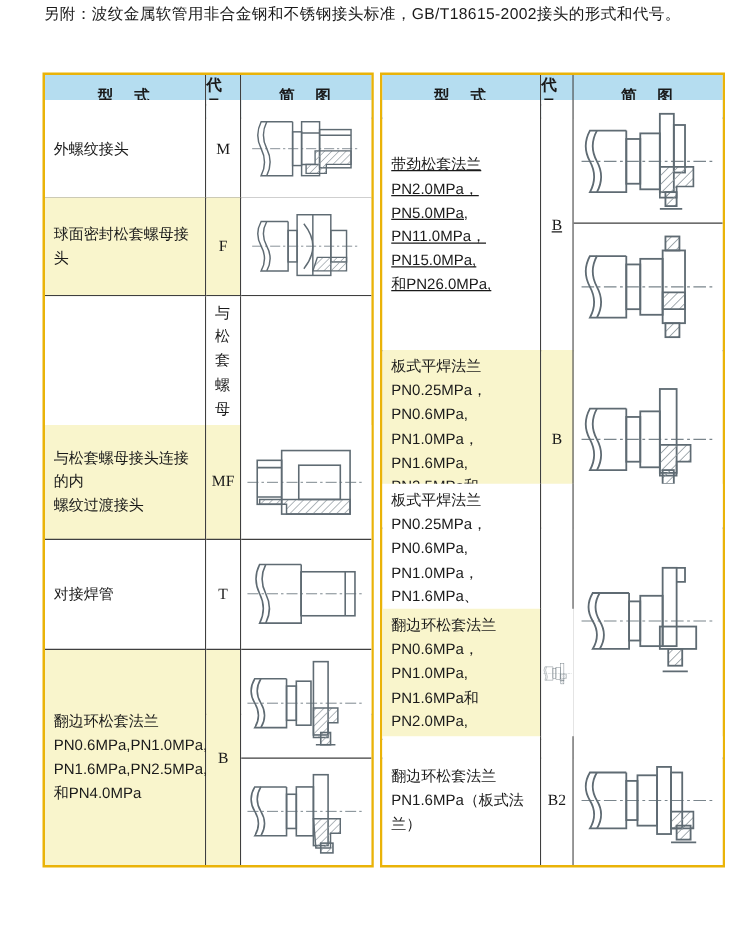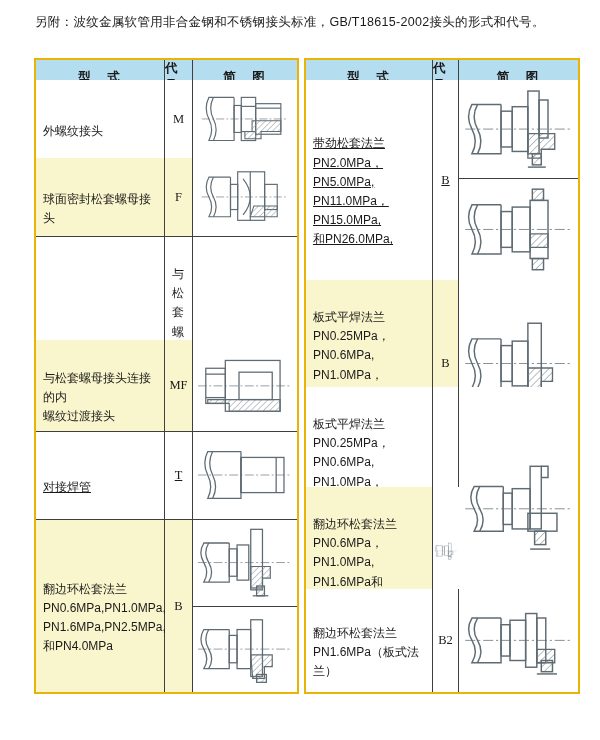--- a/index.html
+++ b/index.html
@@ -1,26 +1,26 @@
 <!DOCTYPE html>
 <html style="--hdr-bg: #b5ddf0; --hl-bg: #f9f5cc;"><head>
 <meta charset="utf-8">
 <style>
   html,body{margin:0;padding:0;background:#ffffff;}
   body{width:600px;height:740px;position:relative;font-family:"Liberation Sans",sans-serif;color:#1a1a1a;overflow:hidden;}
-  .page-title{position:absolute;left:35px;top:14px;font-size:12.5px;letter-spacing:.3px;white-space:nowrap;}
+  .page-title{position:absolute;left:35px;top:3px;font-size:12.5px;letter-spacing:.3px;white-space:nowrap;}
   .tables{position:absolute;left:34px;top:58px;display:flex;gap:5px;}
   .tbl{border:2px solid #eab308;background:#fff;}
   .rowline{display:grid;}
   .cell{box-sizing:border-box;border-right:1px solid #3f3f3f;border-bottom:1px solid #3f3f3f;position:relative;background:#fff;}
   .cell.lastcol{border-right:none;}
   .lastrow .cell{border-bottom:none;}
   .hdr .cell{background:var(--hdr-bg,#b5ddf0);display:flex;align-items:center;justify-content:center;font-size:12.5px;font-weight:bold;letter-spacing:2px;}
   .type{display:flex;align-items:center;padding:4px 7px;}
-  .type .txt{white-space:pre-line;font-size:12px;line-height:1.6;margin-top:24px;}
+  .type .txt{white-space:pre-line;font-size:12px;line-height:1.6;}
   .code{display:flex;align-items:center;justify-content:center;font-family:"Liberation Serif",serif;font-size:12.5px;}
   .hl{background:var(--hl-bg,#f9f5cc);}
   .diag{display:flex;flex-direction:column;padding:0;}
   .dcell{flex:1;display:flex;align-items:center;justify-content:center;overflow:hidden;}
   .dcell + .dcell{border-top:1px solid #3f3f3f;}
   .dcell svg{width:94%;height:92%;}
 </style>
 </head>
 <body>
 
@@ -111,21 +111,21 @@
               <rect x="10" y="22" width="20" height="36" stroke="#5f6b73" stroke-width="1.3" fill="none"></rect>
               <line x1="10" y1="28" x2="30" y2="28" stroke="#5f6b73" stroke-width="1.3" fill="none"></line>
               <line x1="10" y1="52" x2="30" y2="52" stroke="#5f6b73" stroke-width="1.3" fill="none"></line>
               <rect x="30" y="14" width="56" height="52" stroke="#5f6b73" stroke-width="1.3" fill="none"></rect>
               <rect x="44" y="26" width="34" height="28" stroke="#5f6b73" stroke-width="1.3" fill="none"></rect>
               <path d="M12 54 L86 54 L86 66 L34 66 L34 58 L12 58 Z" fill="url(#hatch)" stroke="#5f6b73" stroke-width="1.2"></path>
             </svg>
           </div>
         </div>
       </div>
-      <div class="rowline" style="grid-template-columns: 129px 28px 104px; height: 88px; text-decoration: underline;">
+      <div class="rowline" style="grid-template-columns: 129px 28px 104px; height: 88px;">
         <div class="cell type">
           <div class="txt">对接焊管</div>
         </div>
         <div class="cell code">T</div>
         <div class="cell diag lastcol">
           <div class="dcell">
             <svg viewBox="0 0 100 80" preserveAspectRatio="xMidYMid meet">
               <line x1="2" y1="40" x2="97" y2="40" stroke="#7a858c" stroke-width="0.8" stroke-dasharray="9 2.5 2 2.5"></line>
               <path d="M46 16 L12 16 q-6 12 0 24 q6 12 0 24 L46 64 L46 16" stroke="#5f6b73" stroke-width="1.3" fill="none"></path>
               <path d="M17 16 q-6 12 0 24 q6 12 0 24" stroke="#5f6b73" stroke-width="1.3" fill="none"></path>

